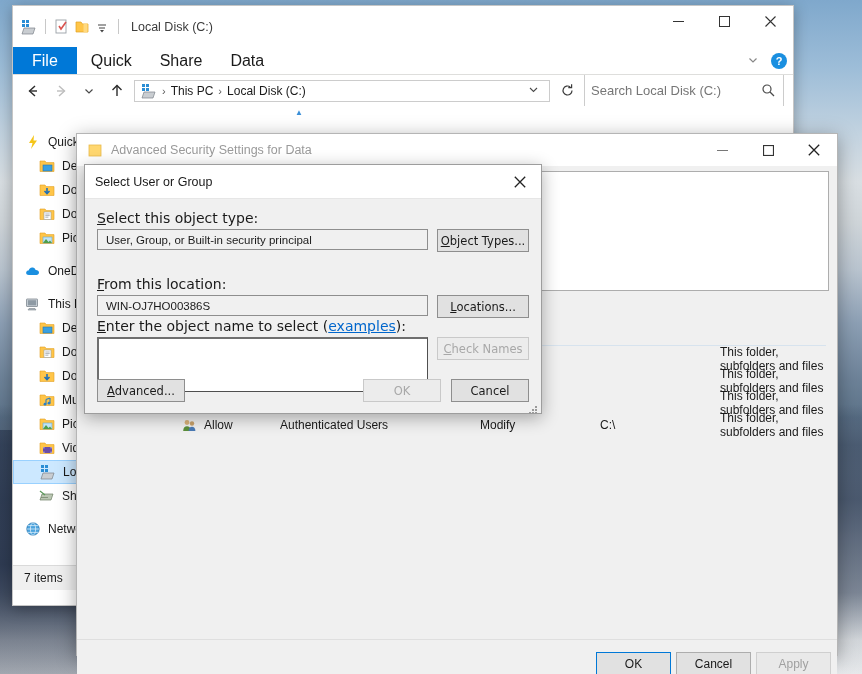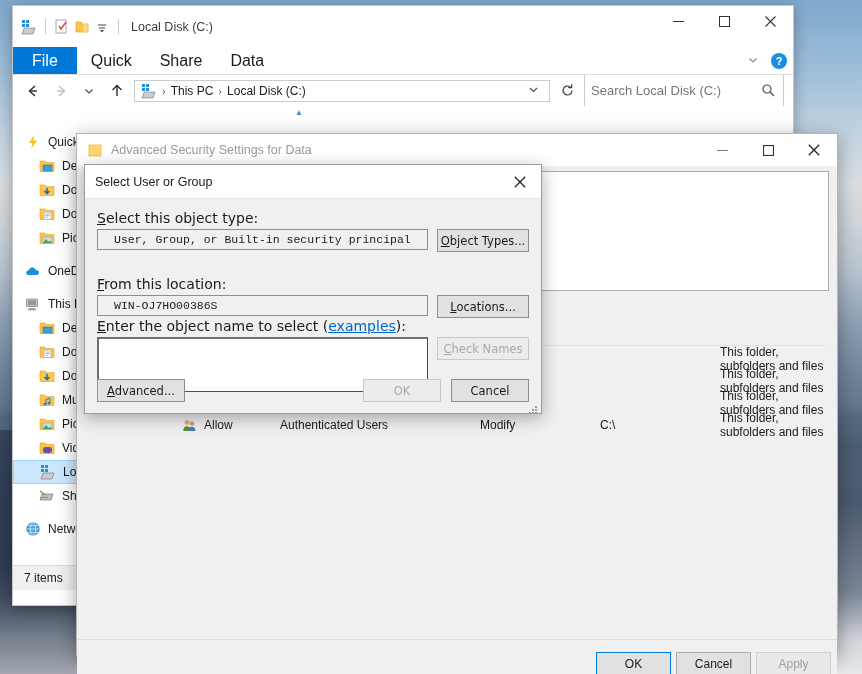--- a/index.html
+++ b/index.html
@@ -204,21 +204,21 @@
 
   .su-label {
     font-size: 14px; color: #1a1a1a; margin-bottom: 3px;
     font-family: "DejaVu Sans", sans-serif;
   }
   .su-label u { text-decoration: underline; }
   .su-row { display: flex; gap: 9px; align-items: flex-start; }
   .su-field {
     flex: 1; height: 21px; border: 1px solid #8e8e8e; background: #f0f0f0;
     font-size: 11.5px; color: #1a1a1a; display: flex; align-items: center;
-    padding-left: 16px; font-family: Liberation Mono, monospace;
+    padding-left: 8px; font-family: Liberation Sans, sans-serif;
   }
   .su-btn {
     width: 92px; height: 23px; background: #e1e1e1; border: 1px solid #8e8e8e;
     font-size: 11.5px; color: #1a1a1a; display: flex; align-items: center;
     justify-content: center; font-family: "DejaVu Sans", sans-serif;
   }
   .su-btn.disabled { color: #a8a8a8; background: #ececec; border-color: #c9c9c9; }
   .su-textarea {
     flex: 1; height: 55px; border: 1px solid #4f4f4f; background: #ffffff;
     border-left-width: 2px; border-top-width: 2px; border-top-color: #6f6f6f; border-left-color: #6f6f6f;

